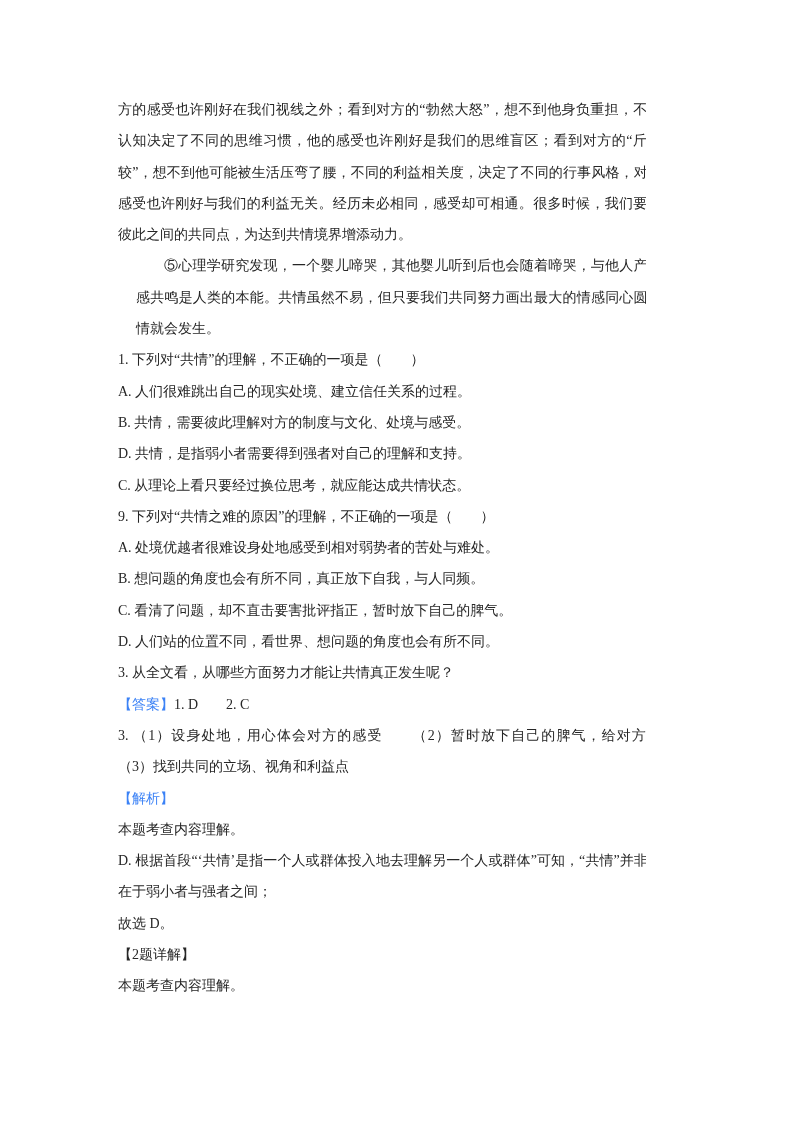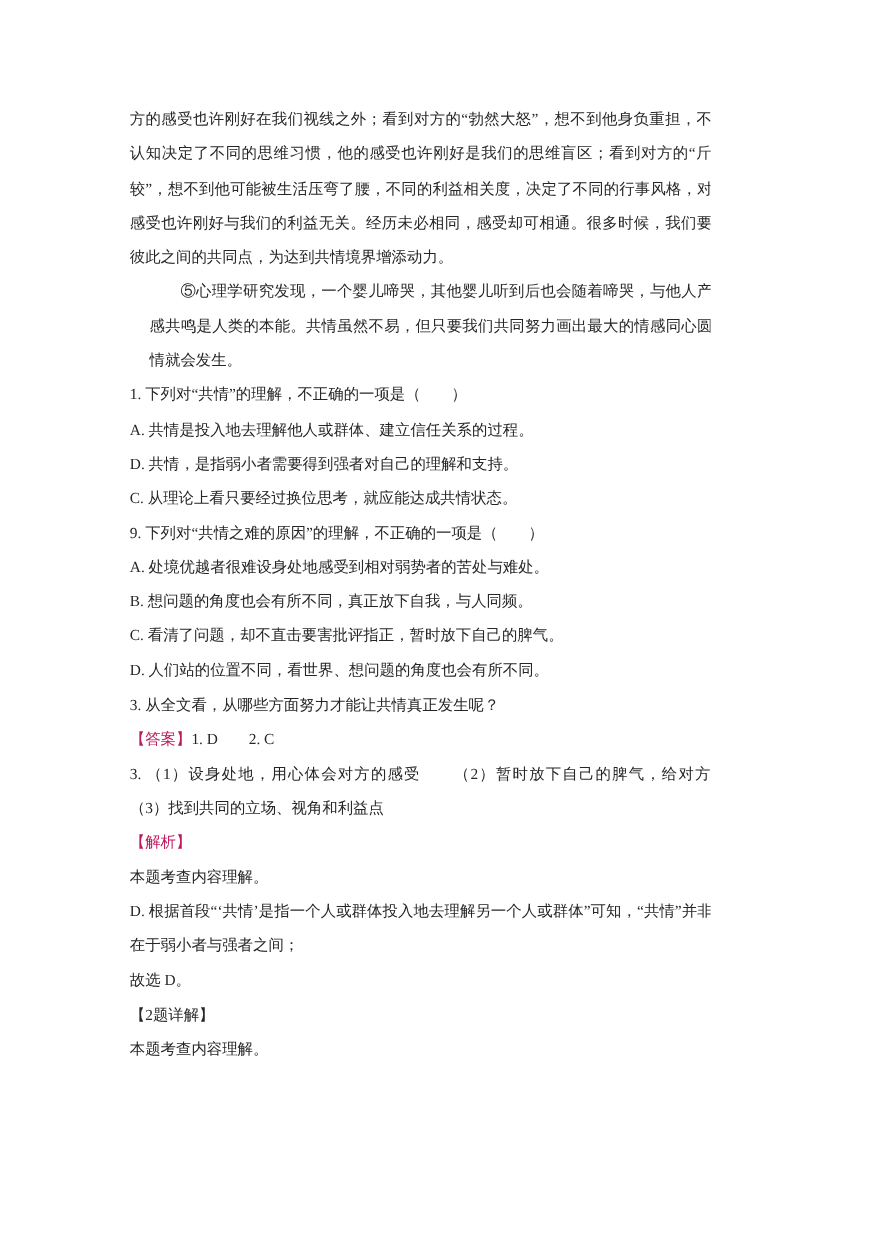--- a/index.html
+++ b/index.html
@@ -29,32 +29,33 @@
   }
   .para {
     margin: 0;
     padding: 0;
   }
   .para.indent {
     text-indent: 2em;
     margin-left: 18px;
   }
   .blue {
-    color: #be185d;
+    color: #3b82f6;
   }
 </style>
 </head>
 <body>
 
 <div class="page">
   <main class="content" id="doc">
       <p class="para"><span>方的感受也许刚好在我们视线之外；看到对方的“勃然大怒”，想不到他身负重担，不同的认知决定了不同的思维习惯，他的感受也许刚好是我们的思维盲区；看到对方的“斤斤计较”，想不到他可能被生活压弯了腰，不同的利益相关度，决定了不同的行事风格，对方的感受也许刚好与我们的利益无关。经历未必相同，感受却可相通。很多时候，我们要找到彼此之间的共同点，为达到共情境界增添动力。</span></p>
       <p class="para indent"><span>⑤心理学研究发现，一个婴儿啼哭，其他婴儿听到后也会随着啼哭，与他人产生情感共鸣是人类的本能。共情虽然不易，但只要我们共同努力画出最大的情感同心圆，共情就会发生。</span></p>
       <p class="para"><span>1. 下列对“共情”的理解，不正确的一项是（　　）</span></p>
-      <p class="para"><span>A. 共情是投入地去理解他人或群体、建立信任关系的过程。</span></p>
+      <p class="para"><span>A. 人们很难跳出自己的现实处境、建立信任关系的过程。</span></p>
+      <p class="para"><span>B. 共情，需要彼此理解对方的制度与文化、处境与感受。</span></p>
       <p class="para"><span>D. 共情，是指弱小者需要得到强者对自己的理解和支持。</span></p>
       <p class="para"><span>C. 从理论上看只要经过换位思考，就应能达成共情状态。</span></p>
       <p class="para"><span>9. 下列对“共情之难的原因”的理解，不正确的一项是（　　）</span></p>
       <p class="para"><span>A. 处境优越者很难设身处地感受到相对弱势者的苦处与难处。</span></p>
       <p class="para"><span>B. 想问题的角度也会有所不同，真正放下自我，与人同频。</span></p>
       <p class="para"><span>C. 看清了问题，却不直击要害批评指正，暂时放下自己的脾气。</span></p>
       <p class="para"><span>D. 人们站的位置不同，看世界、想问题的角度也会有所不同。</span></p>
       <p class="para"><span>3. 从全文看，从哪些方面努力才能让共情真正发生呢？</span></p>
       <p class="para"><span class="blue">【答案】</span><span>1. D　　2. C</span></p>
       <p class="para"><span>3. （1）设身处地，用心体会对方的感受　　（2）暂时放下自己的脾气，给对方空间　　（3）找到共同的立场、视角和利益点</span></p>

